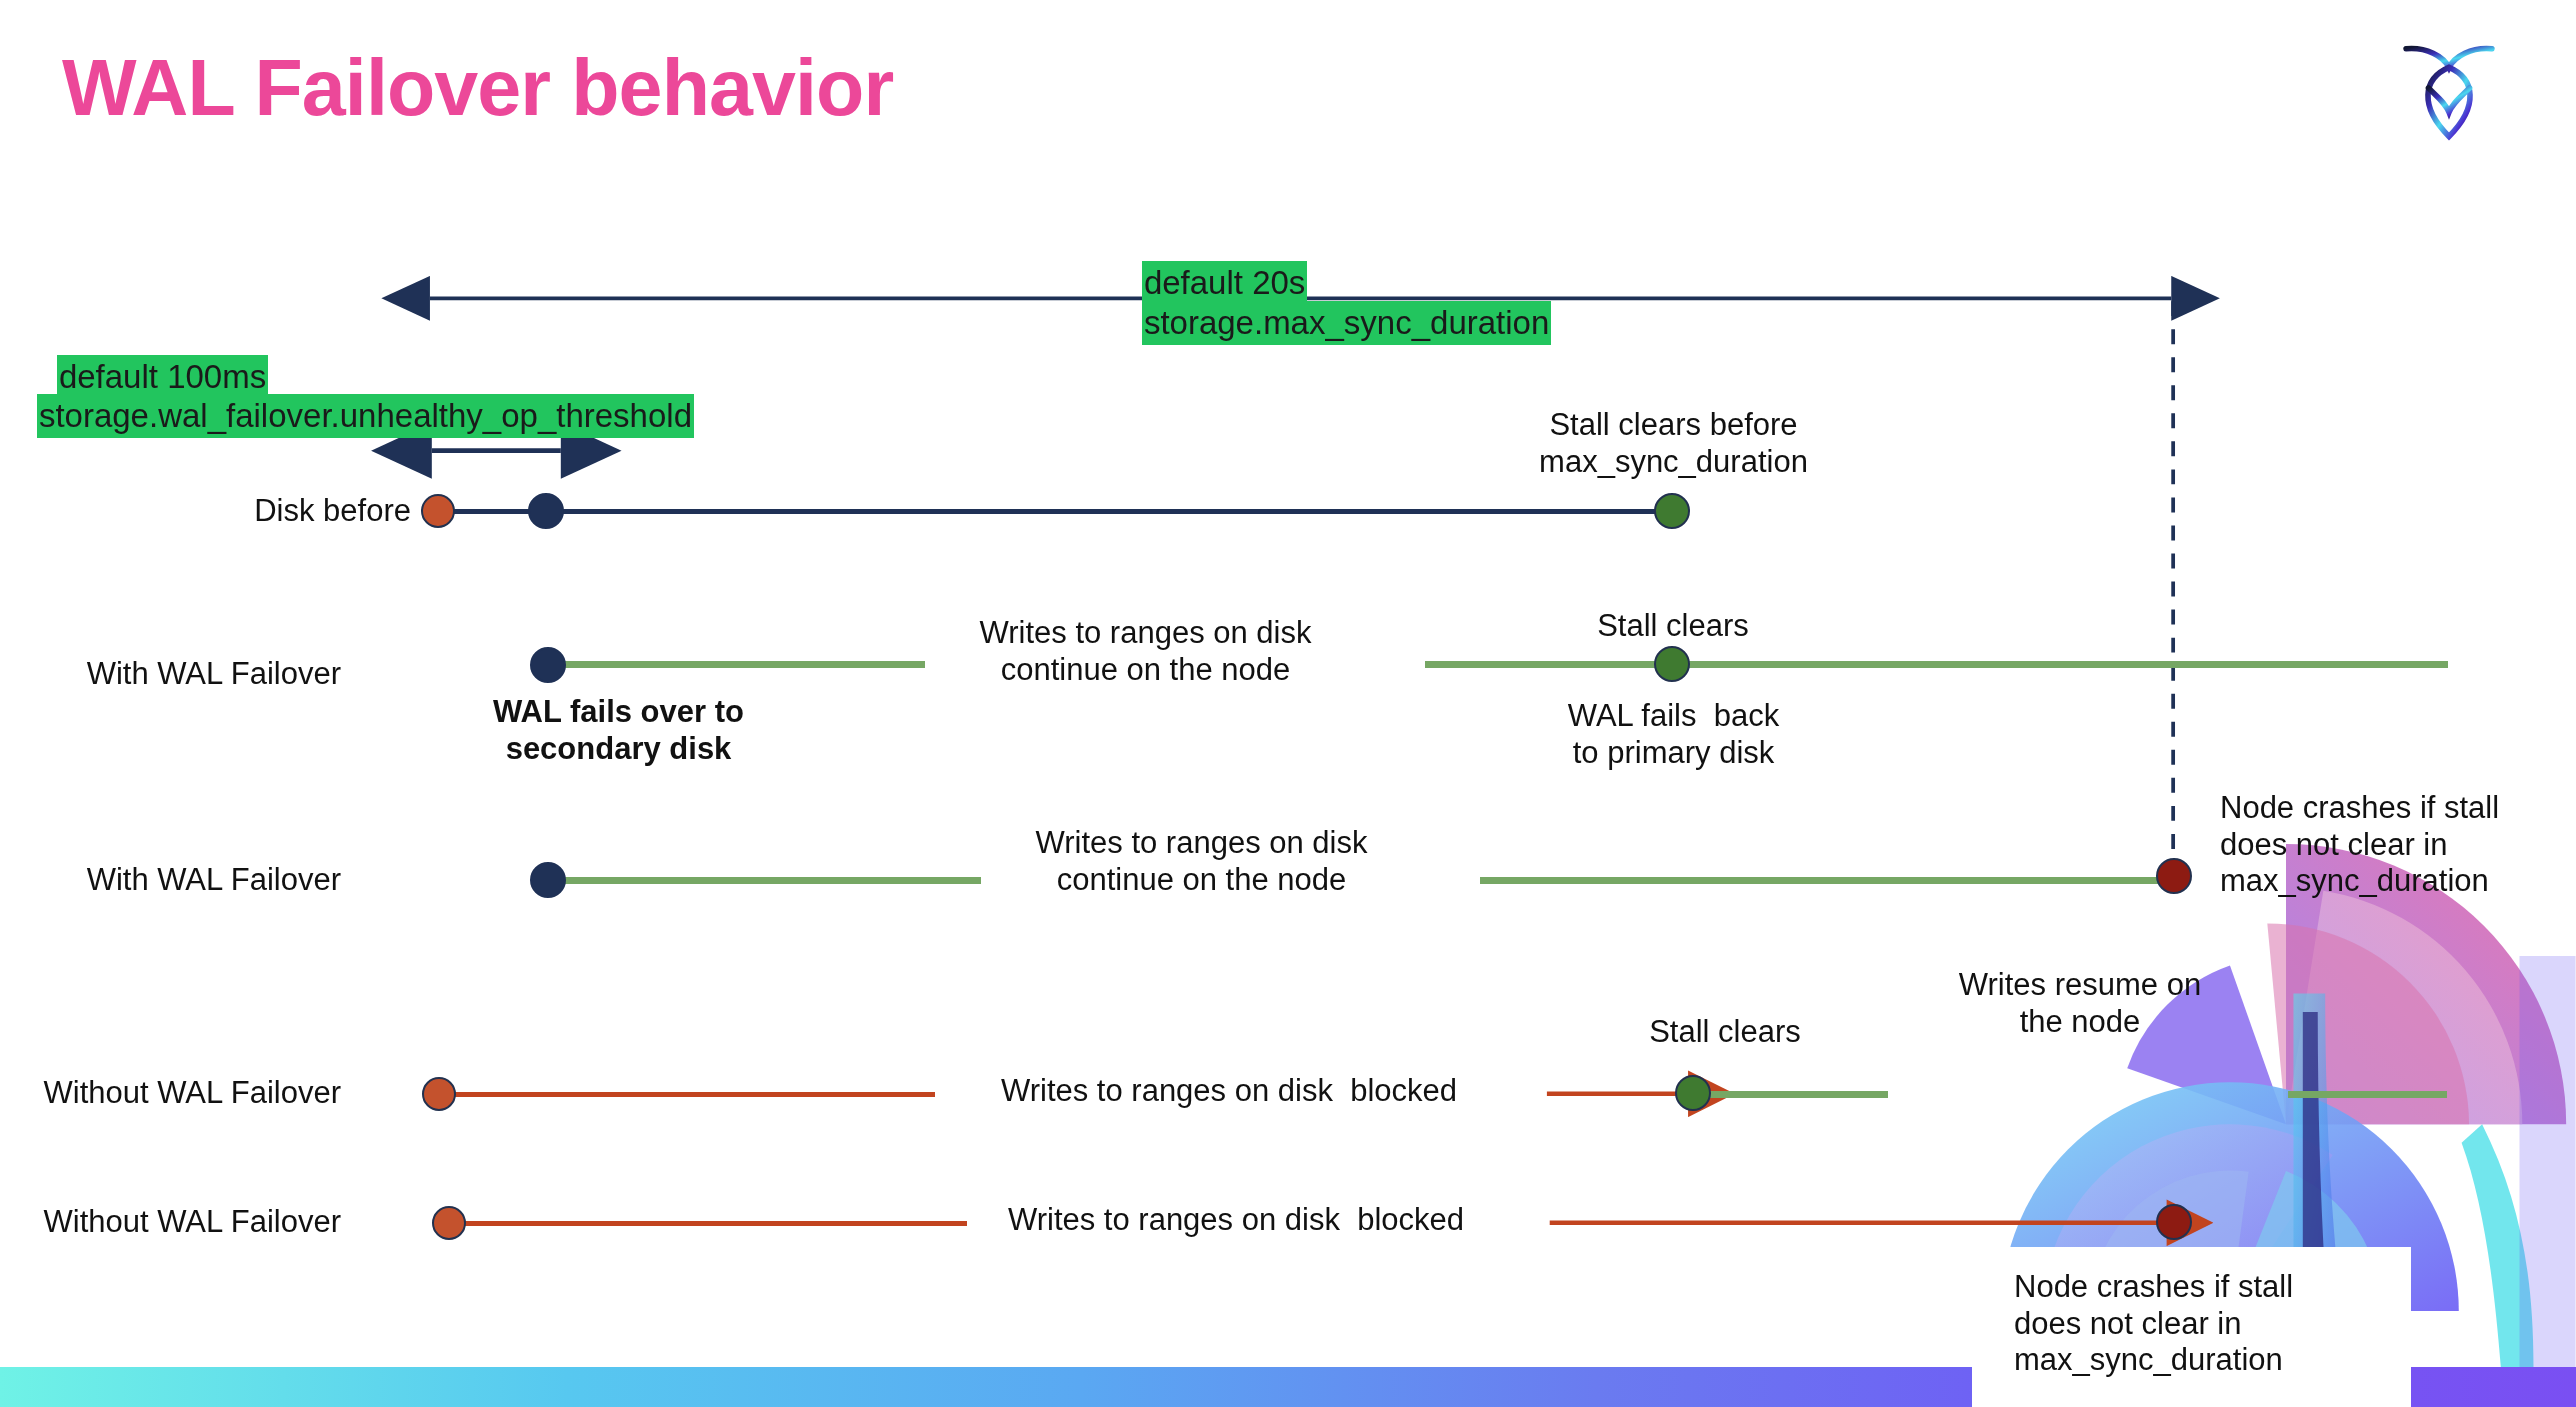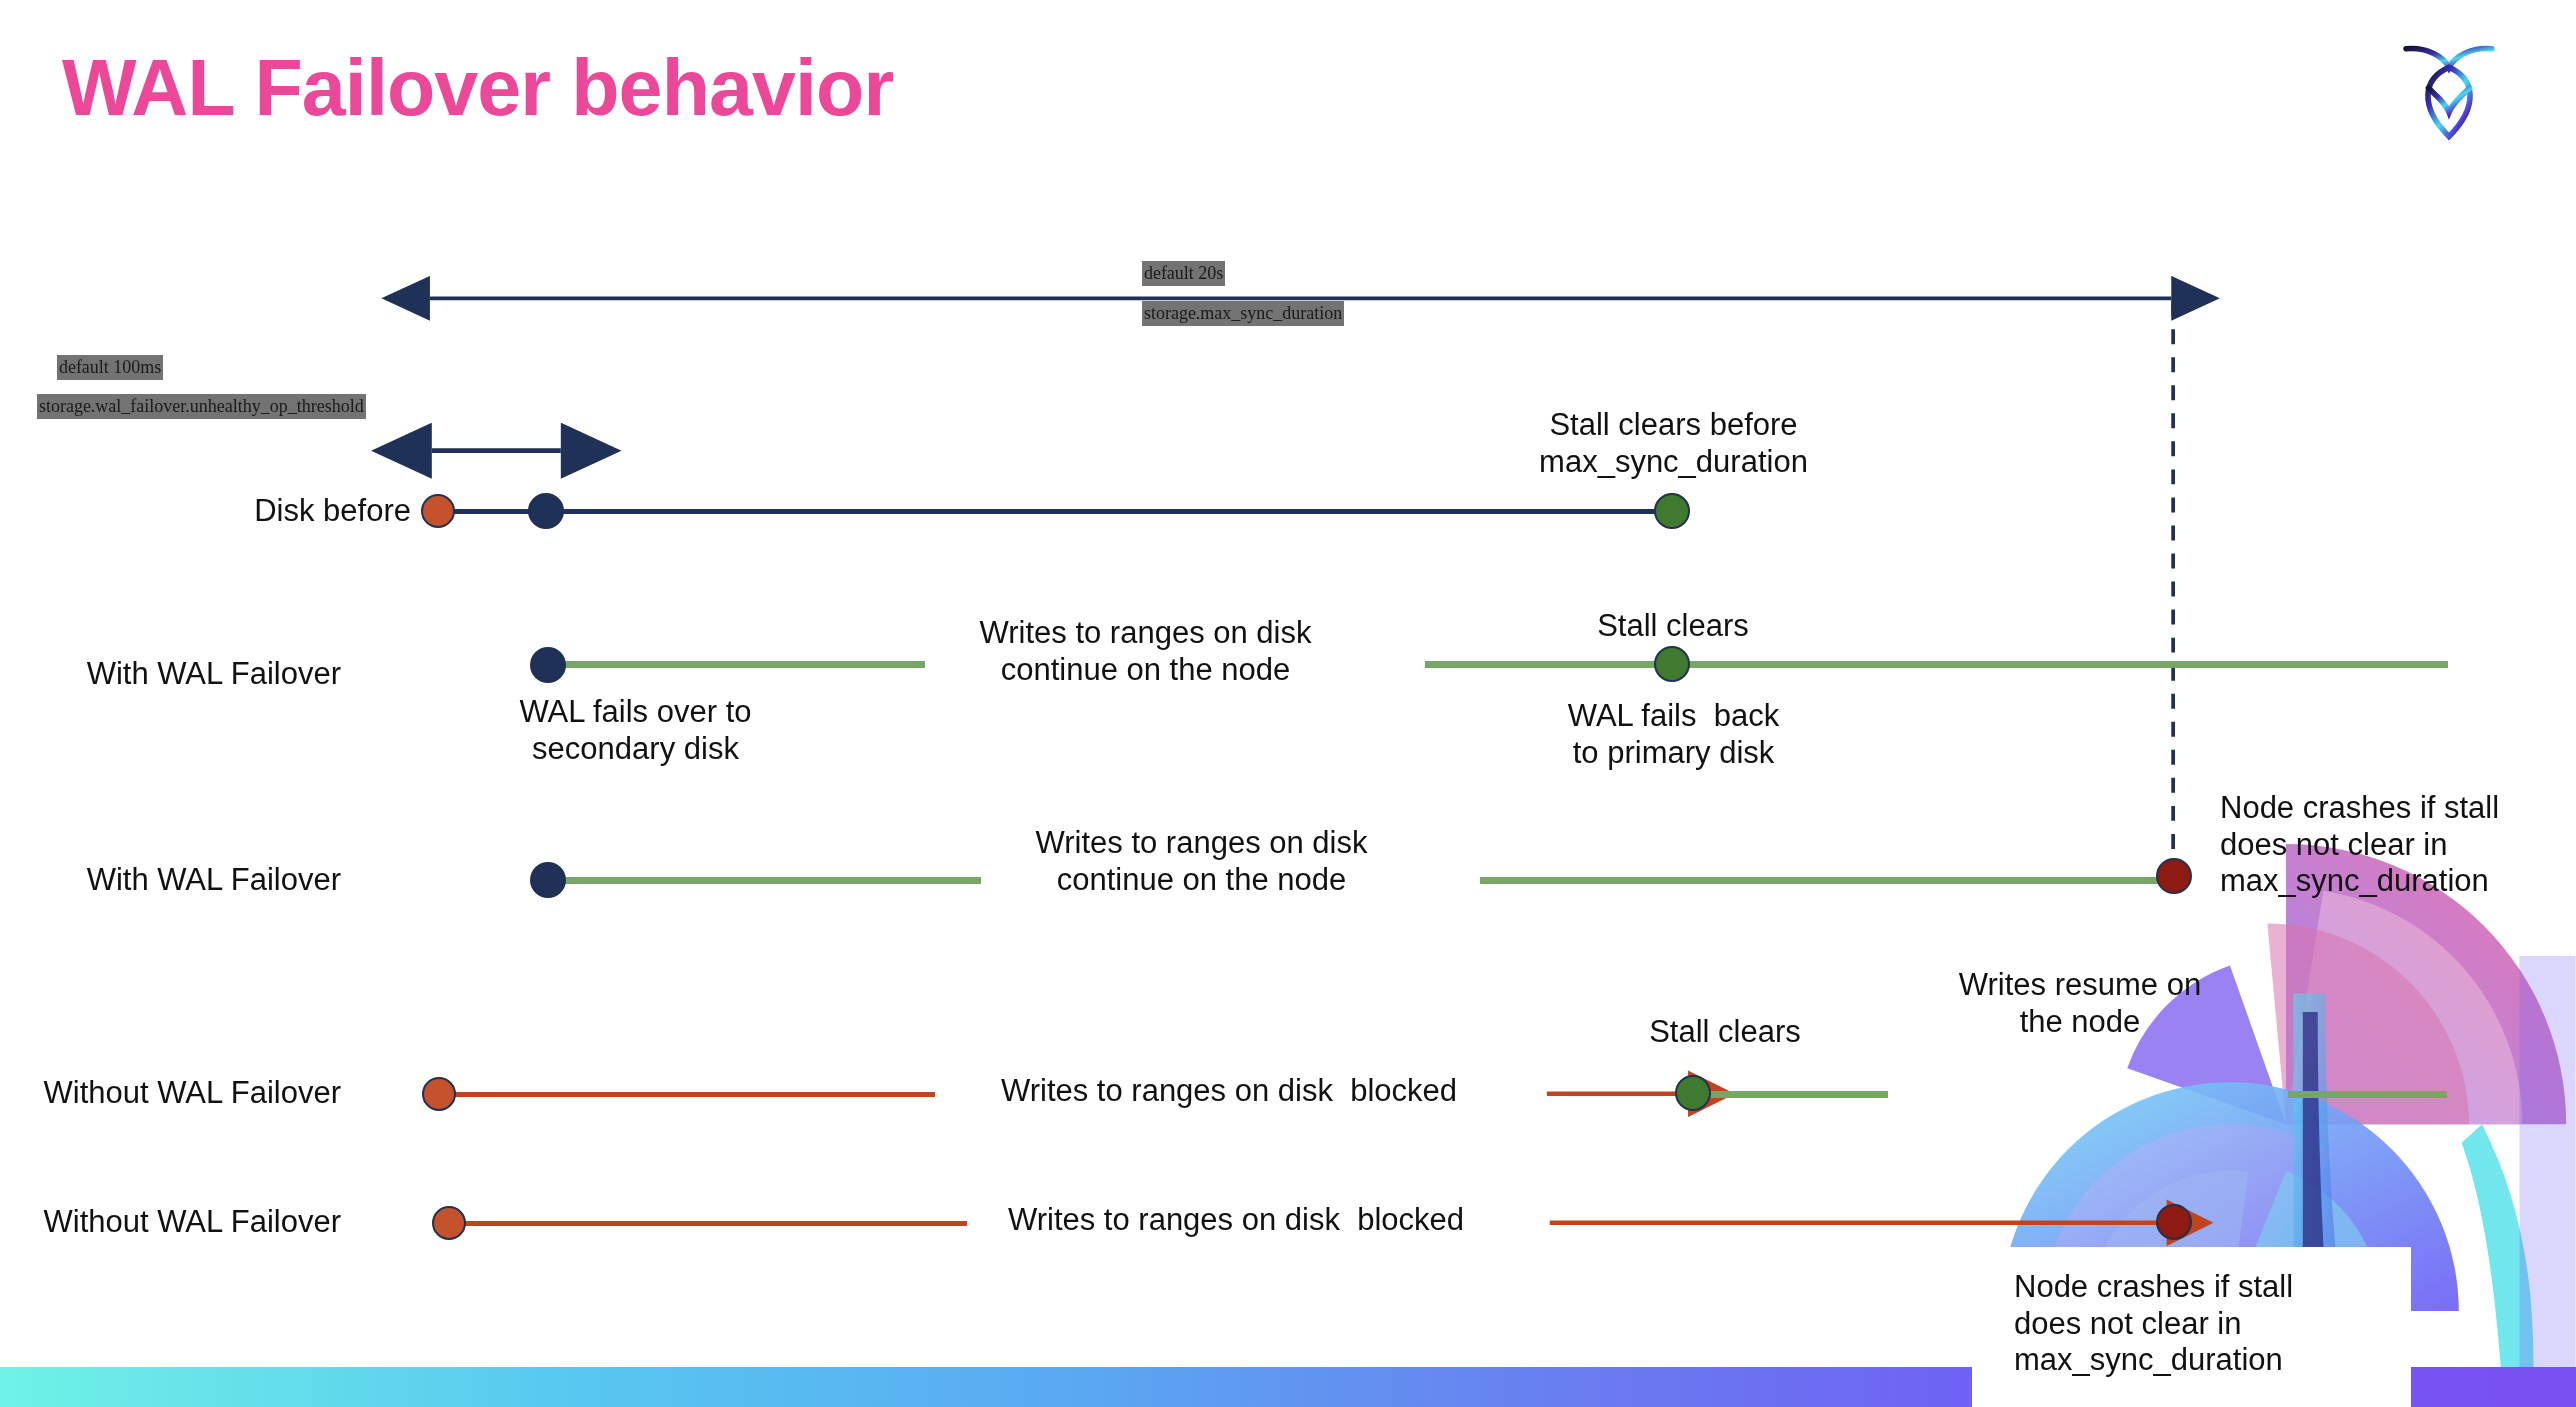--- a/index.html
+++ b/index.html
@@ -23,23 +23,23 @@
   .logo{position:absolute;left:2393px;top:26px;width:112px;height:122px;}
 
   
   .fan{position:absolute;right:0;bottom:41px;width:580px;height:523px;overflow:hidden;pointer-events:none;}
   .bottombar{position:absolute;left:0;bottom:0;width:100%;height:41px;
     background:linear-gradient(90deg,#6ff2e6 0%,#57c8f0 22%,#5aa8f2 42%,#6a7bf0 62%,#6f5cf5 80%,#7a4ff2 100%);}
 
   
   .mono{
     position:absolute;
-    font-family:Liberation Serif, serif;
-    font-size:18px;color:#1a1a1a;
-    background:#737373;line-height:1.28;
+    font-family:Liberation Sans, sans-serif;
+    font-size:33px;color:#1a1a1a;
+    background:#22c55e;line-height:1.28;
     white-space:pre;padding:0.9px 1.9px;
   }
 
   
   .lbl{
     position:absolute;color:#111111;
     font-size:31px;line-height:1.18;white-space:pre;
   }
   .lbl.c{text-align:center;}
   .lbl.l{text-align:left;}
@@ -174,21 +174,21 @@
   <div class="dot green" style="left:1654px;top:493px;width:36px;height:36px;"></div>
   <div class="lbl c" style="left:1496px;top:407px;width:355px;">Stall clears before
 max_sync_duration</div>
 
   <div class="lbl r" style="left:-70px;top:656px;width:411px;">With WAL Failover</div>
   <div class="line green" style="left:551px;top:661px;width:374px;"></div>
   <div class="line green" style="left:1425px;top:661px;width:1023px;"></div>
   <div class="dot navy" style="left:530px;top:647px;width:36px;height:36px;"></div>
   <div class="dot green" style="left:1654px;top:646px;width:36px;height:36px;"></div>
 
-  <div class="lbl c" style="left:439px;top:694px;width:393px;">WAL fails over to
+  <div class="lbl c" style="left:422px;top:694px;width:393px;font-weight:bold;">WAL fails over to
 secondary disk</div>
   <div class="lbl c" style="left:935px;top:615px;width:421px;">Writes to ranges on disk
 continue on the node</div>
   <div class="lbl c" style="left:1514px;top:608px;width:318px;">Stall clears</div>
   <div class="lbl c" style="left:1496px;top:698px;width:355px;">WAL fails  back
 to primary disk</div>
 
   <div class="lbl r" style="left:-70px;top:862px;width:411px;">With WAL Failover</div>
   <div class="line green" style="left:551px;top:877px;width:430px;"></div>
   <div class="line green" style="left:1480px;top:877px;width:687px;"></div>

